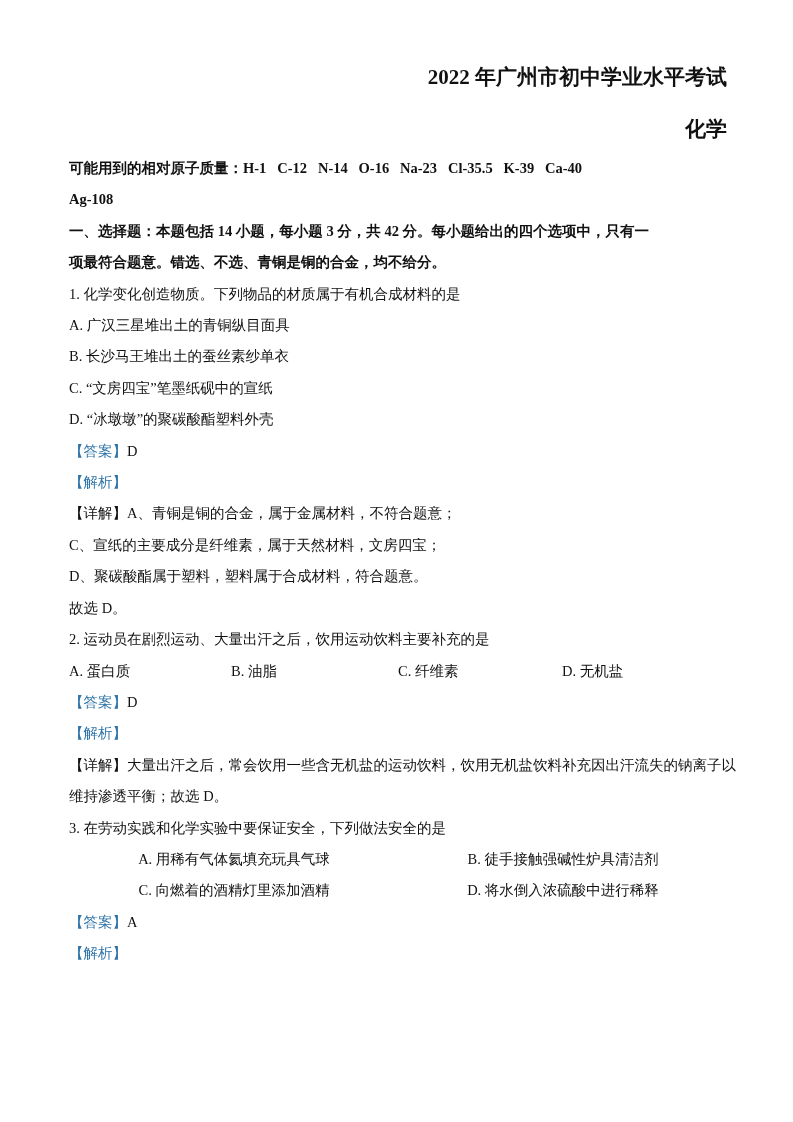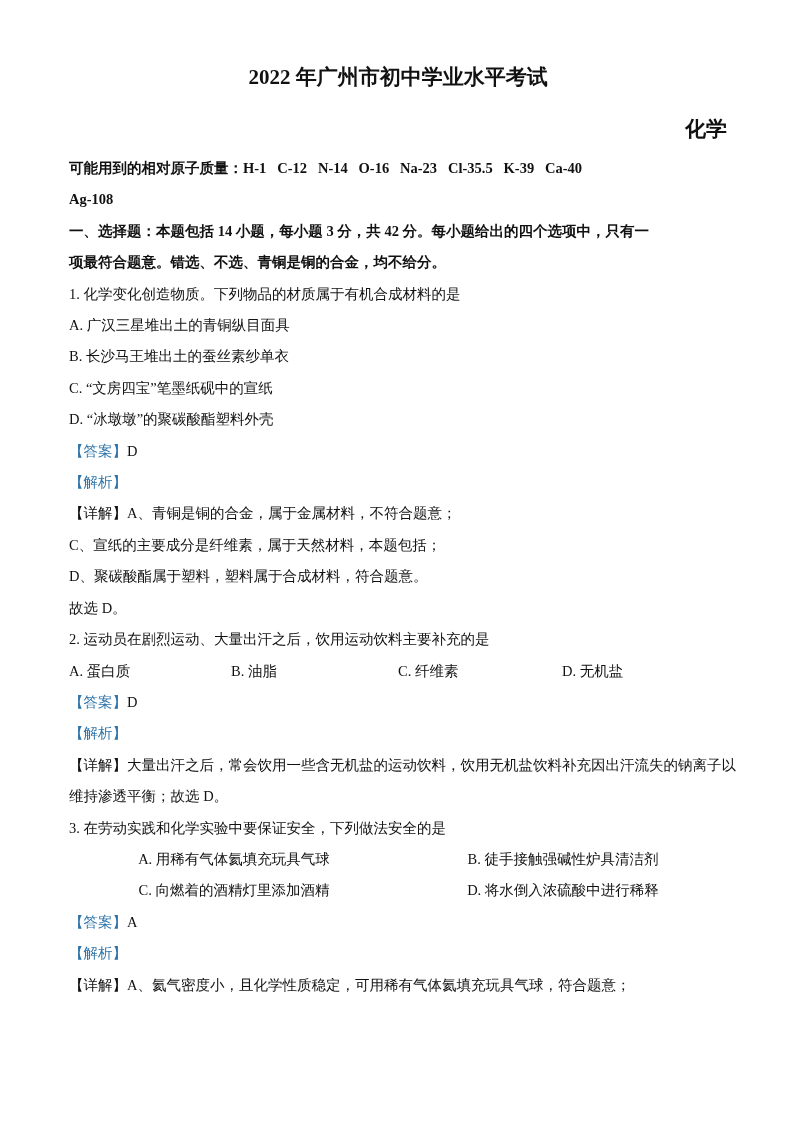--- a/index.html
+++ b/index.html
@@ -13,21 +13,21 @@
     height: 1122px;
     margin: 0 auto;
     background: #ffffff;
     box-sizing: border-box;
     padding: 62px 66px 0 69px;
     font-family: "Liberation Serif", "DejaVu Serif", serif;
     color: #111111;
     overflow: hidden;
   }
   .doc-title {
-    text-align: center;
+    text-align: right;
     font-size: 21px;
     font-weight: bold;
     line-height: 30px;
     white-space: nowrap;
   }
   .doc-subtitle {
     text-align: right;
     font-size: 21px;
     font-weight: bold;
     line-height: 30px;
@@ -74,21 +74,21 @@
 
     <div>
       <div class="line">1. 化学变化创造物质。下列物品的材质属于有机合成材料的是</div>
       <div class="line">A. 广汉三星堆出土的青铜纵目面具</div>
       <div class="line">B. 长沙马王堆出土的蚕丝素纱单衣</div>
       <div class="line">C. “文房四宝”笔墨纸砚中的宣纸</div>
       <div class="line">D. “冰墩墩”的聚碳酸酯塑料外壳</div>
       <div class="line answer-line"><span class="tag">【答案】</span><span class="val">D</span></div>
       <div class="line answer-line"><span class="tag">【解析】</span></div>
       <div class="line">【详解】A、青铜是铜的合金，属于金属材料，不符合题意；</div>
-      <div class="line">C、宣纸的主要成分是纤维素，属于天然材料，本题包括；</div>
+      <div class="line">C、宣纸的主要成分是纤维素，属于天然材料，文房四宝；</div>
       <div class="line">D、聚碳酸酯属于塑料，塑料属于合成材料，符合题意。</div>
       <div class="line">故选 D。</div>
     </div>
 
     <div>
       <div class="line">2. 运动员在剧烈运动、大量出汗之后，饮用运动饮料主要补充的是</div>
       <div class="opt-grid-4">
         <div class="line">A. 蛋白质</div>
         <div class="line">B. 油脂</div>
         <div class="line">C. 纤维素</div>
@@ -103,17 +103,16 @@
     <div>
       <div class="line">3. 在劳动实践和化学实验中要保证安全，下列做法安全的是</div>
       <div class="opt-grid-2">
         <div class="line">A. 用稀有气体氦填充玩具气球</div>
         <div class="line">B. 徒手接触强碱性炉具清洁剂</div>
         <div class="line">C. 向燃着的酒精灯里添加酒精</div>
         <div class="line">D. 将水倒入浓硫酸中进行稀释</div>
       </div>
       <div class="line answer-line"><span class="tag">【答案】</span><span class="val">A</span></div>
       <div class="line answer-line"><span class="tag">【解析】</span></div>
-      <div class="line">【详解】A、氦气密度小，且化学性质稳定，可用稀有气体氦填充玩具气球，符合题意；</div>
     </div>
 
   </div>
 </div>
 
 </body></html>

